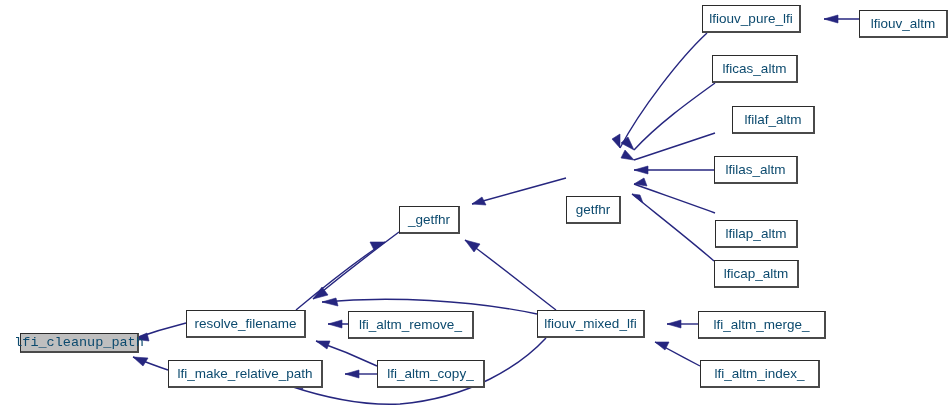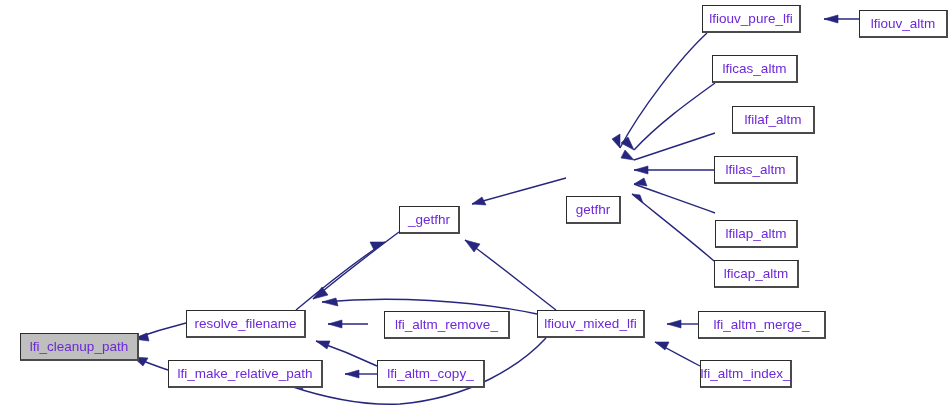--- a/index.html
+++ b/index.html
@@ -39,21 +39,21 @@
     box-sizing: border-box;
     background: #ffffff;
     border: 1px solid #2b2b2b;
     border-right-width: 2px;
     border-bottom-width: 2px;
     border-right-color: #4a4a4a;
     border-bottom-color: #4a4a4a;
     display: flex;
     align-items: center;
     justify-content: center;
-    color: #6d28d9;
+    color: #0c4a6e;
     font-size: 13.5px;
     font-family: "Liberation Sans", sans-serif;
     letter-spacing: 0px;
     white-space: nowrap;
     line-height: 1;
   }
   .node-box.highlight {
     background: #bfbfbf;
   }
   .node-label {
@@ -104,33 +104,33 @@
         <path class="edge-path" d="M698,324 L667,324"></path>
         <polygon class="edge-head" points="667,324 681,320 681,328"></polygon>
         <path class="edge-path" d="M700,366 C685,358 668,349 655,342"></path>
         <polygon class="edge-head" points="655,342 669,342 665,350"></polygon>
         <path class="edge-path" d="M859,19 L824,19"></path>
         <polygon class="edge-head" points="824,19 838,15 838,23"></polygon>
       </g>
   </svg>
 
   <div id="node-layer">
-      <div class="node-box highlight" style="left: 20px; top: 333px; width: 119px; height: 28px;">
+      <div class="node-box highlight" style="left: 20px; top: 333px; width: 119px; height: 20px; font-family: Liberation Mono, monospace;">
         <span class="node-label">lfi_cleanup_path</span>
       </div>
       <div class="node-box" style="left: 186px; top: 310px; width: 120px; height: 28px;">
         <span class="node-label">resolve_filename</span>
       </div>
       <div class="node-box" style="left: 168px; top: 360px; width: 155px; height: 28px; text-align: center;">
         <span class="node-label">lfi_make_relative_path</span>
       </div>
       <div class="node-box" style="left: 399px; top: 206px; width: 61px; height: 28px;">
         <span class="node-label">_getfhr</span>
       </div>
-      <div class="node-box" style="left: 384px; top: 311px; width: 126px; height: 28px;">
+      <div class="node-box" style="left: 348px; top: 311px; width: 126px; height: 28px;">
         <span class="node-label">lfi_altm_remove_</span>
       </div>
       <div class="node-box" style="left: 377px; top: 360px; width: 108px; height: 28px;">
         <span class="node-label">lfi_altm_copy_</span>
       </div>
       <div class="node-box" style="left: 566px; top: 156px; width: 55px; height: 28px; margin-top: 40px;">
         <span class="node-label">getfhr</span>
       </div>
       <div class="node-box" style="left: 537px; top: 310px; width: 108px; height: 28px;">
         <span class="node-label">lfiouv_mixed_lfi</span>
@@ -149,21 +149,21 @@
       </div>
       <div class="node-box" style="left: 715px; top: 220px; width: 83px; height: 28px;">
         <span class="node-label">lfilap_altm</span>
       </div>
       <div class="node-box" style="left: 714px; top: 260px; width: 85px; height: 28px;">
         <span class="node-label">lficap_altm</span>
       </div>
       <div class="node-box" style="left: 698px; top: 311px; width: 128px; height: 28px;">
         <span class="node-label">lfi_altm_merge_</span>
       </div>
-      <div class="node-box" style="left: 700px; top: 360px; width: 92px; height: 28px;">
+      <div class="node-box" style="left: 700px; top: 360px; width: 120px; height: 28px;">
         <span class="node-label">lfi_altm_index_</span>
       </div>
       <div class="node-box" style="left: 859px; top: 10px; width: 89px; height: 28px;">
         <span class="node-label">lfiouv_altm</span>
       </div>
     </div>
 
 </div>
 
 </body></html>

